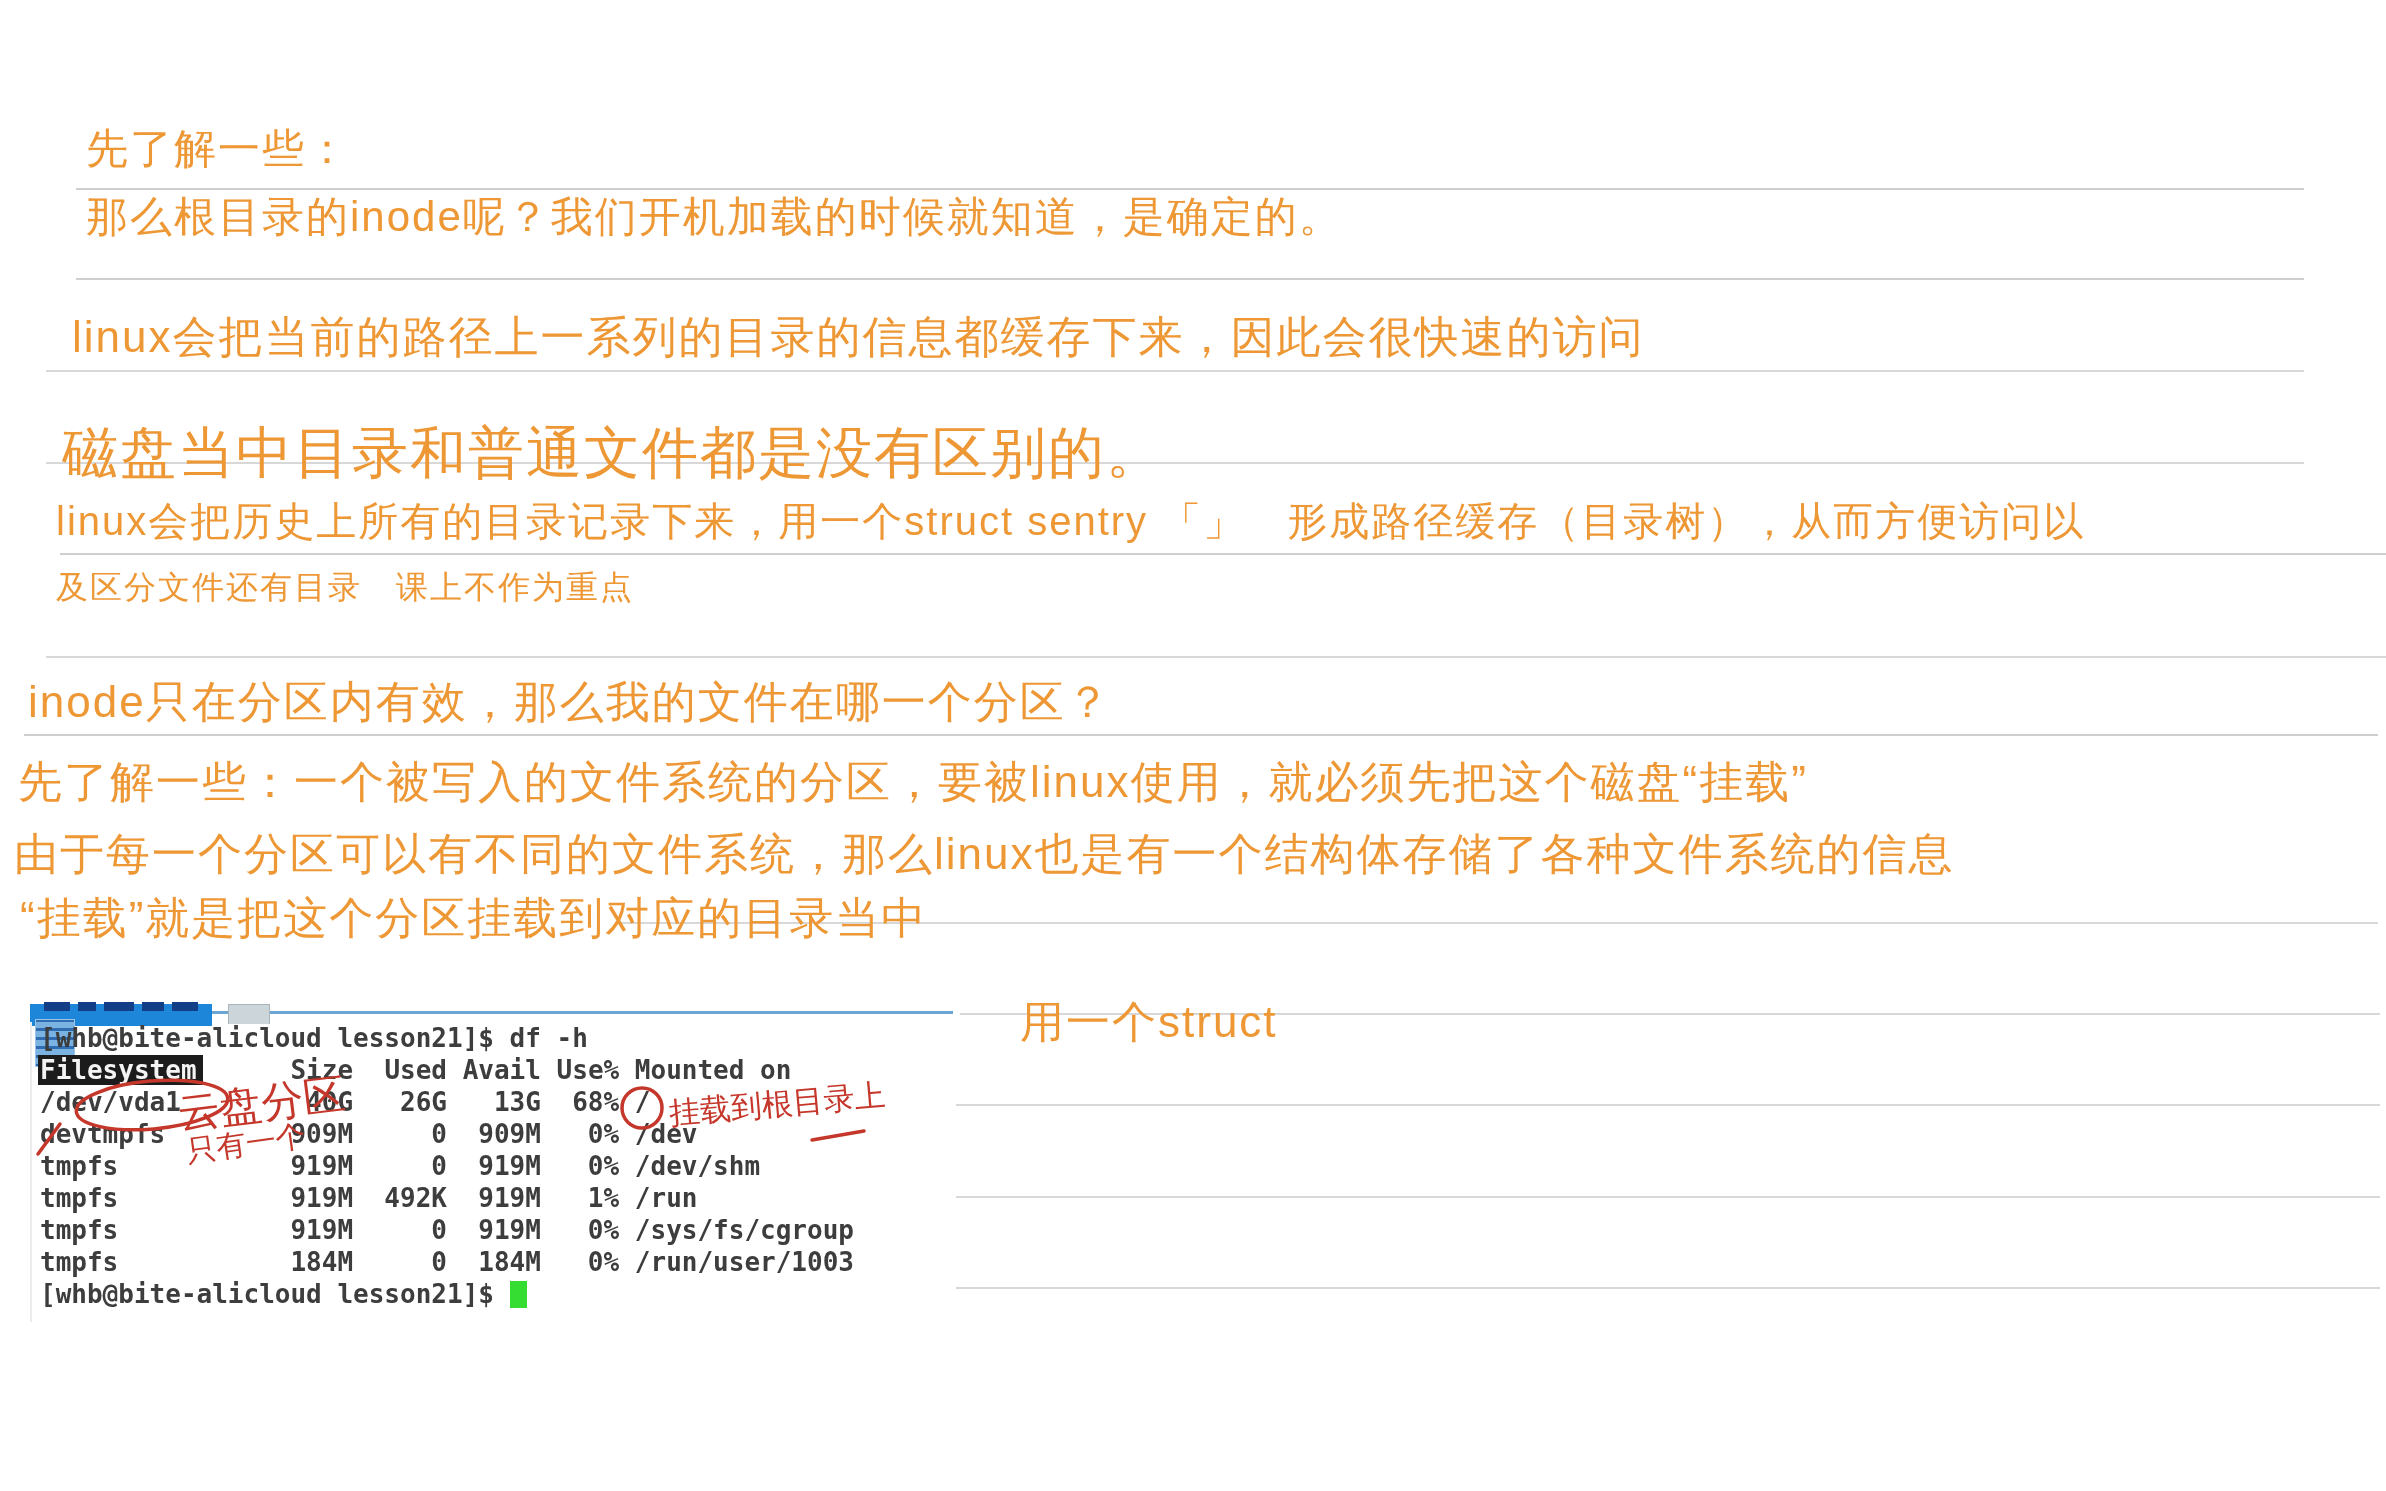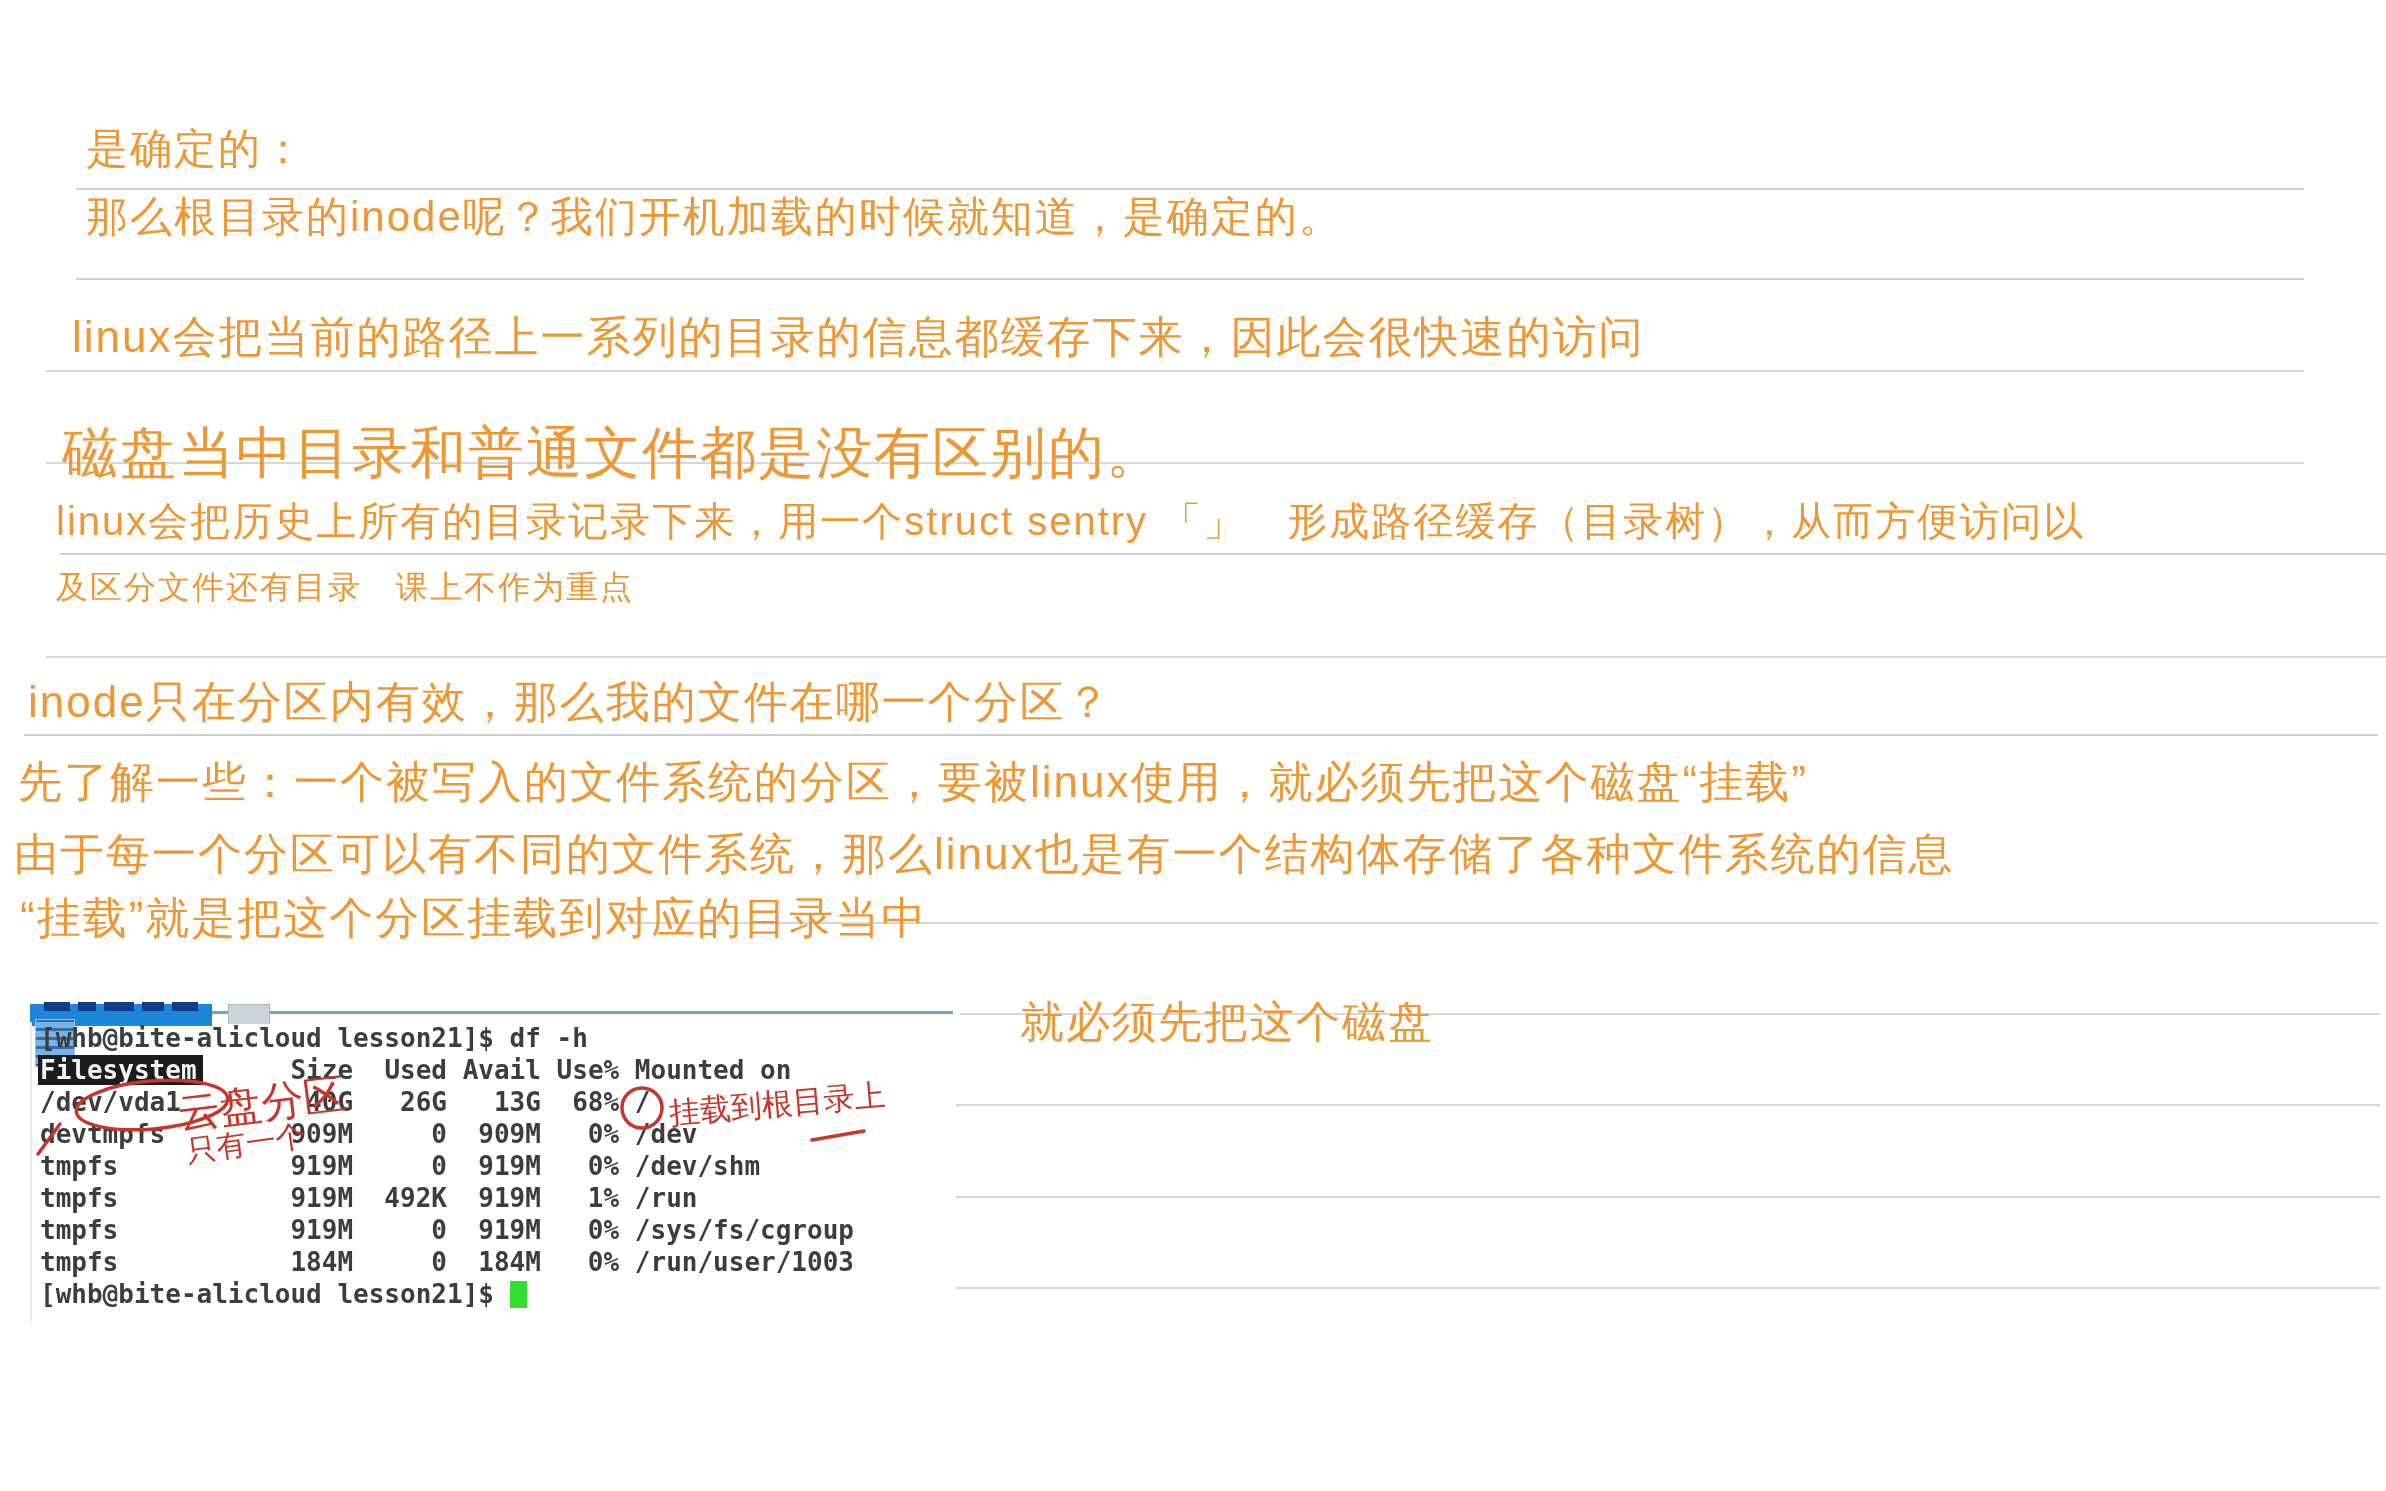--- a/index.html
+++ b/index.html
@@ -36,31 +36,31 @@
 <div class="rline" style="left:46px;top:462px;width:2258px"></div>
 <div class="rline dark" style="left:60px;top:553px;width:2326px"></div>
 <div class="rline" style="left:46px;top:656px;width:2340px"></div>
 <div class="rline dark" style="left:24px;top:734px;width:2354px"></div>
 <div class="rline" style="left:618px;top:922px;width:1760px"></div>
 <div class="rline" style="left:960px;top:1013px;width:1420px"></div>
 <div class="rline" style="left:956px;top:1104px;width:1424px"></div>
 <div class="rline" style="left:956px;top:1196px;width:1424px"></div>
 <div class="rline" style="left:956px;top:1287px;width:1424px"></div>
 
-<div class="note" style="left:86px;top:126px;font-size:42px">是确定的：</div>
+<div class="note" style="left:86px;top:126px;font-size:42px">先了解一些：</div>
 <div class="note" style="left:86px;top:194px;font-size:42px">那么根目录的inode呢？我们开机加载的时候就知道，是确定的。</div>
 <div class="note" style="left:72px;top:313px;font-size:44px">linux会把当前的路径上一系列的目录的信息都缓存下来，因此会很快速的访问</div>
 <div class="note" style="left:62px;top:422px;font-size:56px">磁盘当中目录和普通文件都是没有区别的。</div>
 <div class="note" style="left:56px;top:499px;font-size:40px">linux会把历史上所有的目录记录下来，用一个struct sentry 「」　形成路径缓存（目录树），从而方便访问以</div>
 <div class="note" style="left:56px;top:570px;font-size:32px">及区分文件还有目录　课上不作为重点</div>
 <div class="note" style="left:28px;top:678px;font-size:44px">inode只在分区内有效，那么我的文件在哪一个分区？</div>
 <div class="note" style="left:18px;top:758px;font-size:44px">先了解一些：一个被写入的文件系统的分区，要被linux使用，就必须先把这个磁盘“挂载”</div>
 <div class="note" style="left:14px;top:830px;font-size:44px">由于每一个分区可以有不同的文件系统，那么linux也是有一个结构体存储了各种文件系统的信息</div>
 <div class="note" style="left:20px;top:894px;font-size:44px">“挂载”就是把这个分区挂载到对应的目录当中</div>
-<div class="note" style="left:1020px;top:998px;font-size:44px">就必须先把这个磁盘</div>
+<div class="note" style="left:1020px;top:998px;font-size:44px">用一个struct</div>
 
 <div class="term">
   <div class="topline"></div>
   <div class="bluebar"></div>
   <div class="navymark" style="left:14px;width:26px"></div>
   <div class="navymark" style="left:48px;width:18px"></div>
   <div class="navymark" style="left:74px;width:30px"></div>
   <div class="navymark" style="left:112px;width:22px"></div>
   <div class="navymark" style="left:142px;width:26px"></div>
   <div class="tab"></div>

